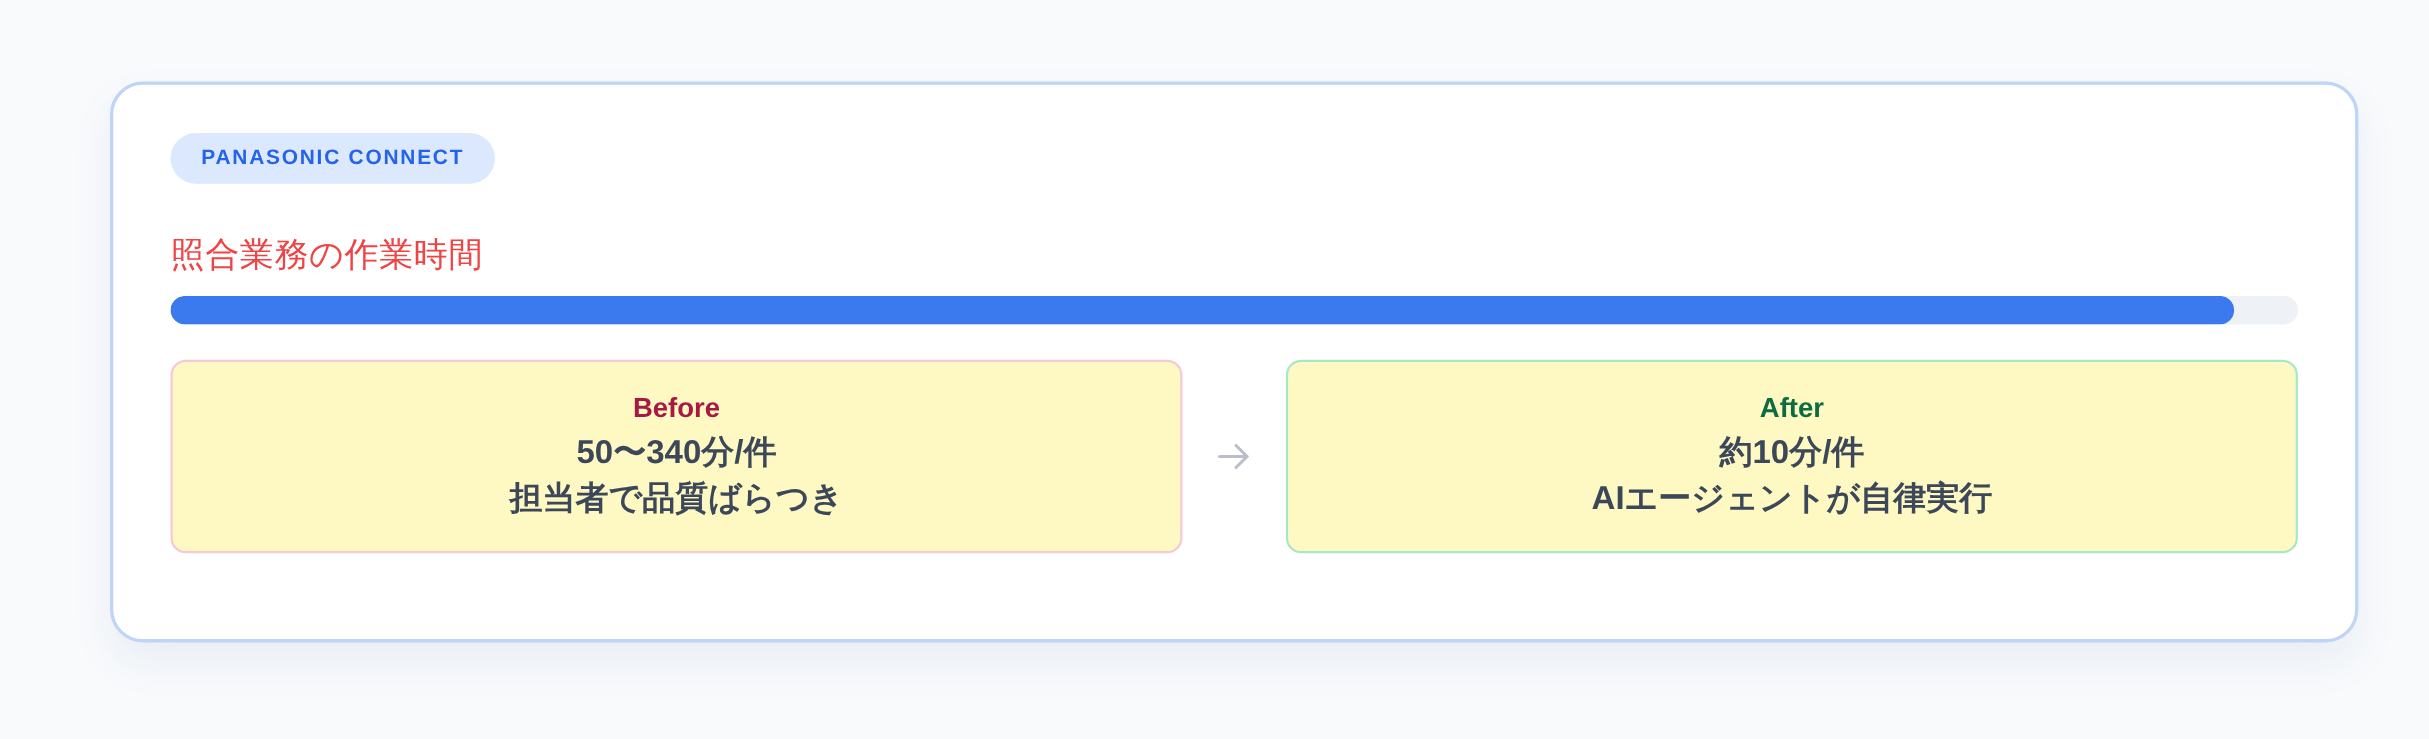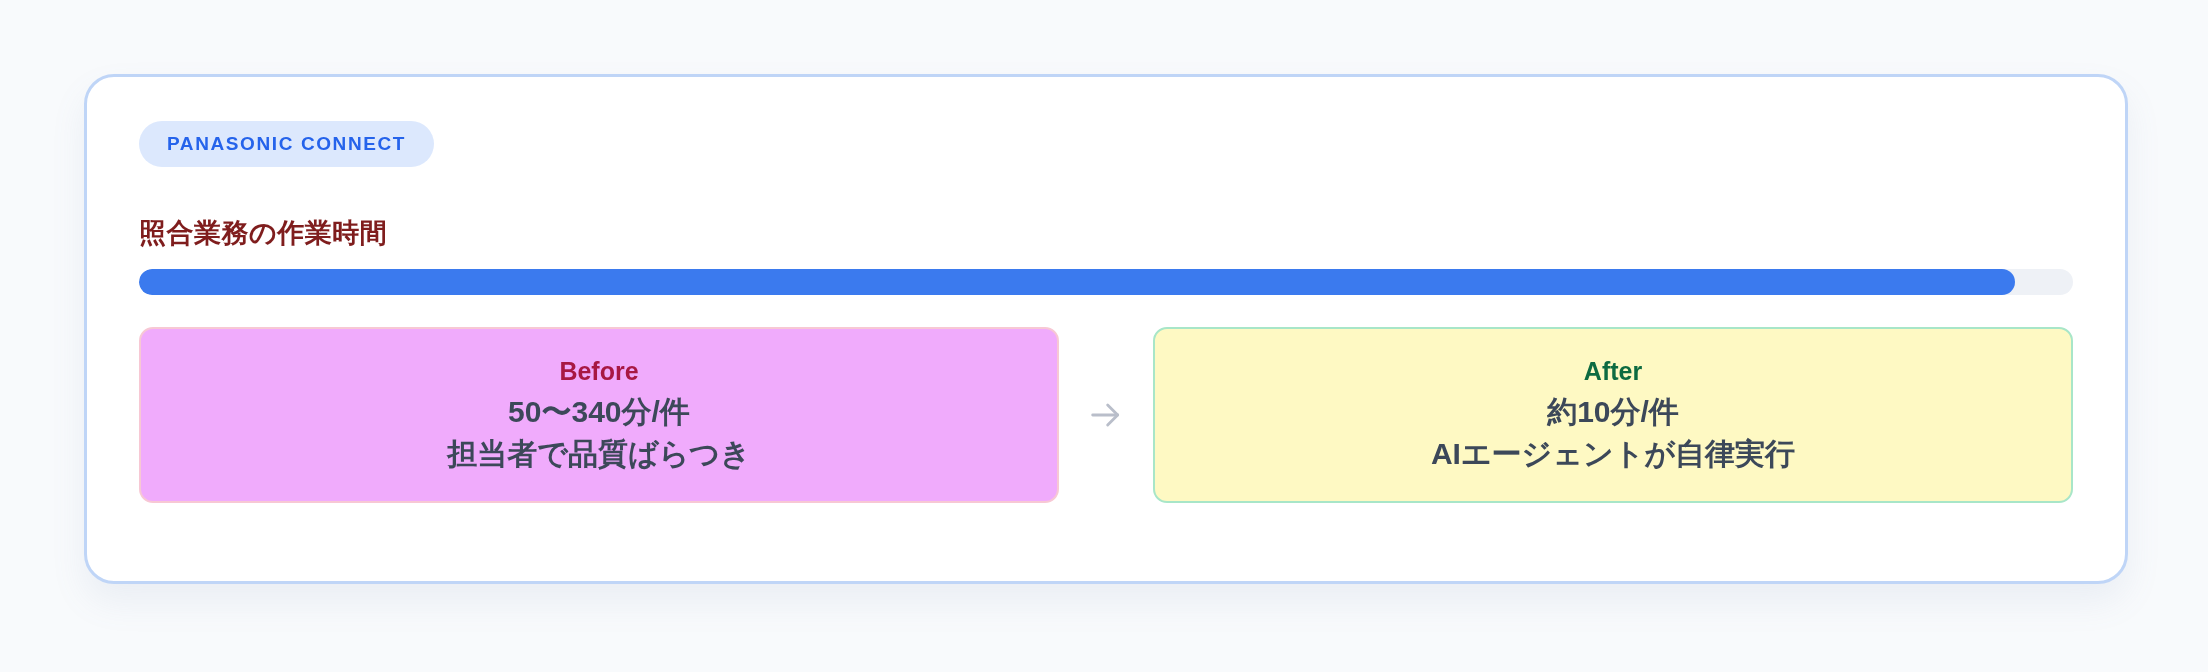--- a/index.html
+++ b/index.html
@@ -16,21 +16,21 @@
   .stage {
     position: relative;
     width: 2208px;
     height: 672px;
     background: #F8FAFC;
   }
 
   
   .metric-card {
     position: absolute;
-    left: 84px;
+    left: 100px;
     top: 74px;
     width: 2044px;
     height: 510px;
     background: #FFFFFF;
     border: 3px solid #BFD5F7;
     border-radius: 30px;
     box-shadow: 0 18px 34px rgba(120, 140, 180, 0.10);
     padding: 44px 52px 46px 52px;
   }
 
@@ -55,23 +55,23 @@
   
   .headline-row {
     display: flex;
     align-items: flex-end;
     justify-content: space-between;
     margin-top: 26px;
     height: 48px;
   }
 
   .metric-title {
-    font-size: 27px;
-    font-weight: bold;
-    color: #7f1d1d;
+    font-size: 31px;
+    font-weight: normal;
+    color: #ef4444;
     letter-spacing: 0.5px;
     line-height: 1;
   }
 
   .metric-value {
     font-size: 42px;
     font-weight: bold;
     color: #2563EB;
     line-height: 1;
     letter-spacing: 0.5px;
@@ -110,21 +110,21 @@
     border-radius: 14px;
     border: 2px solid transparent;
     display: flex;
     flex-direction: column;
     align-items: center;
     justify-content: center;
     padding: 14px 20px;
   }
 
   .compare-card.before {
-    background: #f0abfc;
+    background: #fef9c3;
     border-color: #F7C8D4;
   }
 
   .compare-card.after {
     background: #fef9c3;
     border-color: #A8E6C8;
   }
 
   .compare-label {
     font-size: 25px;

